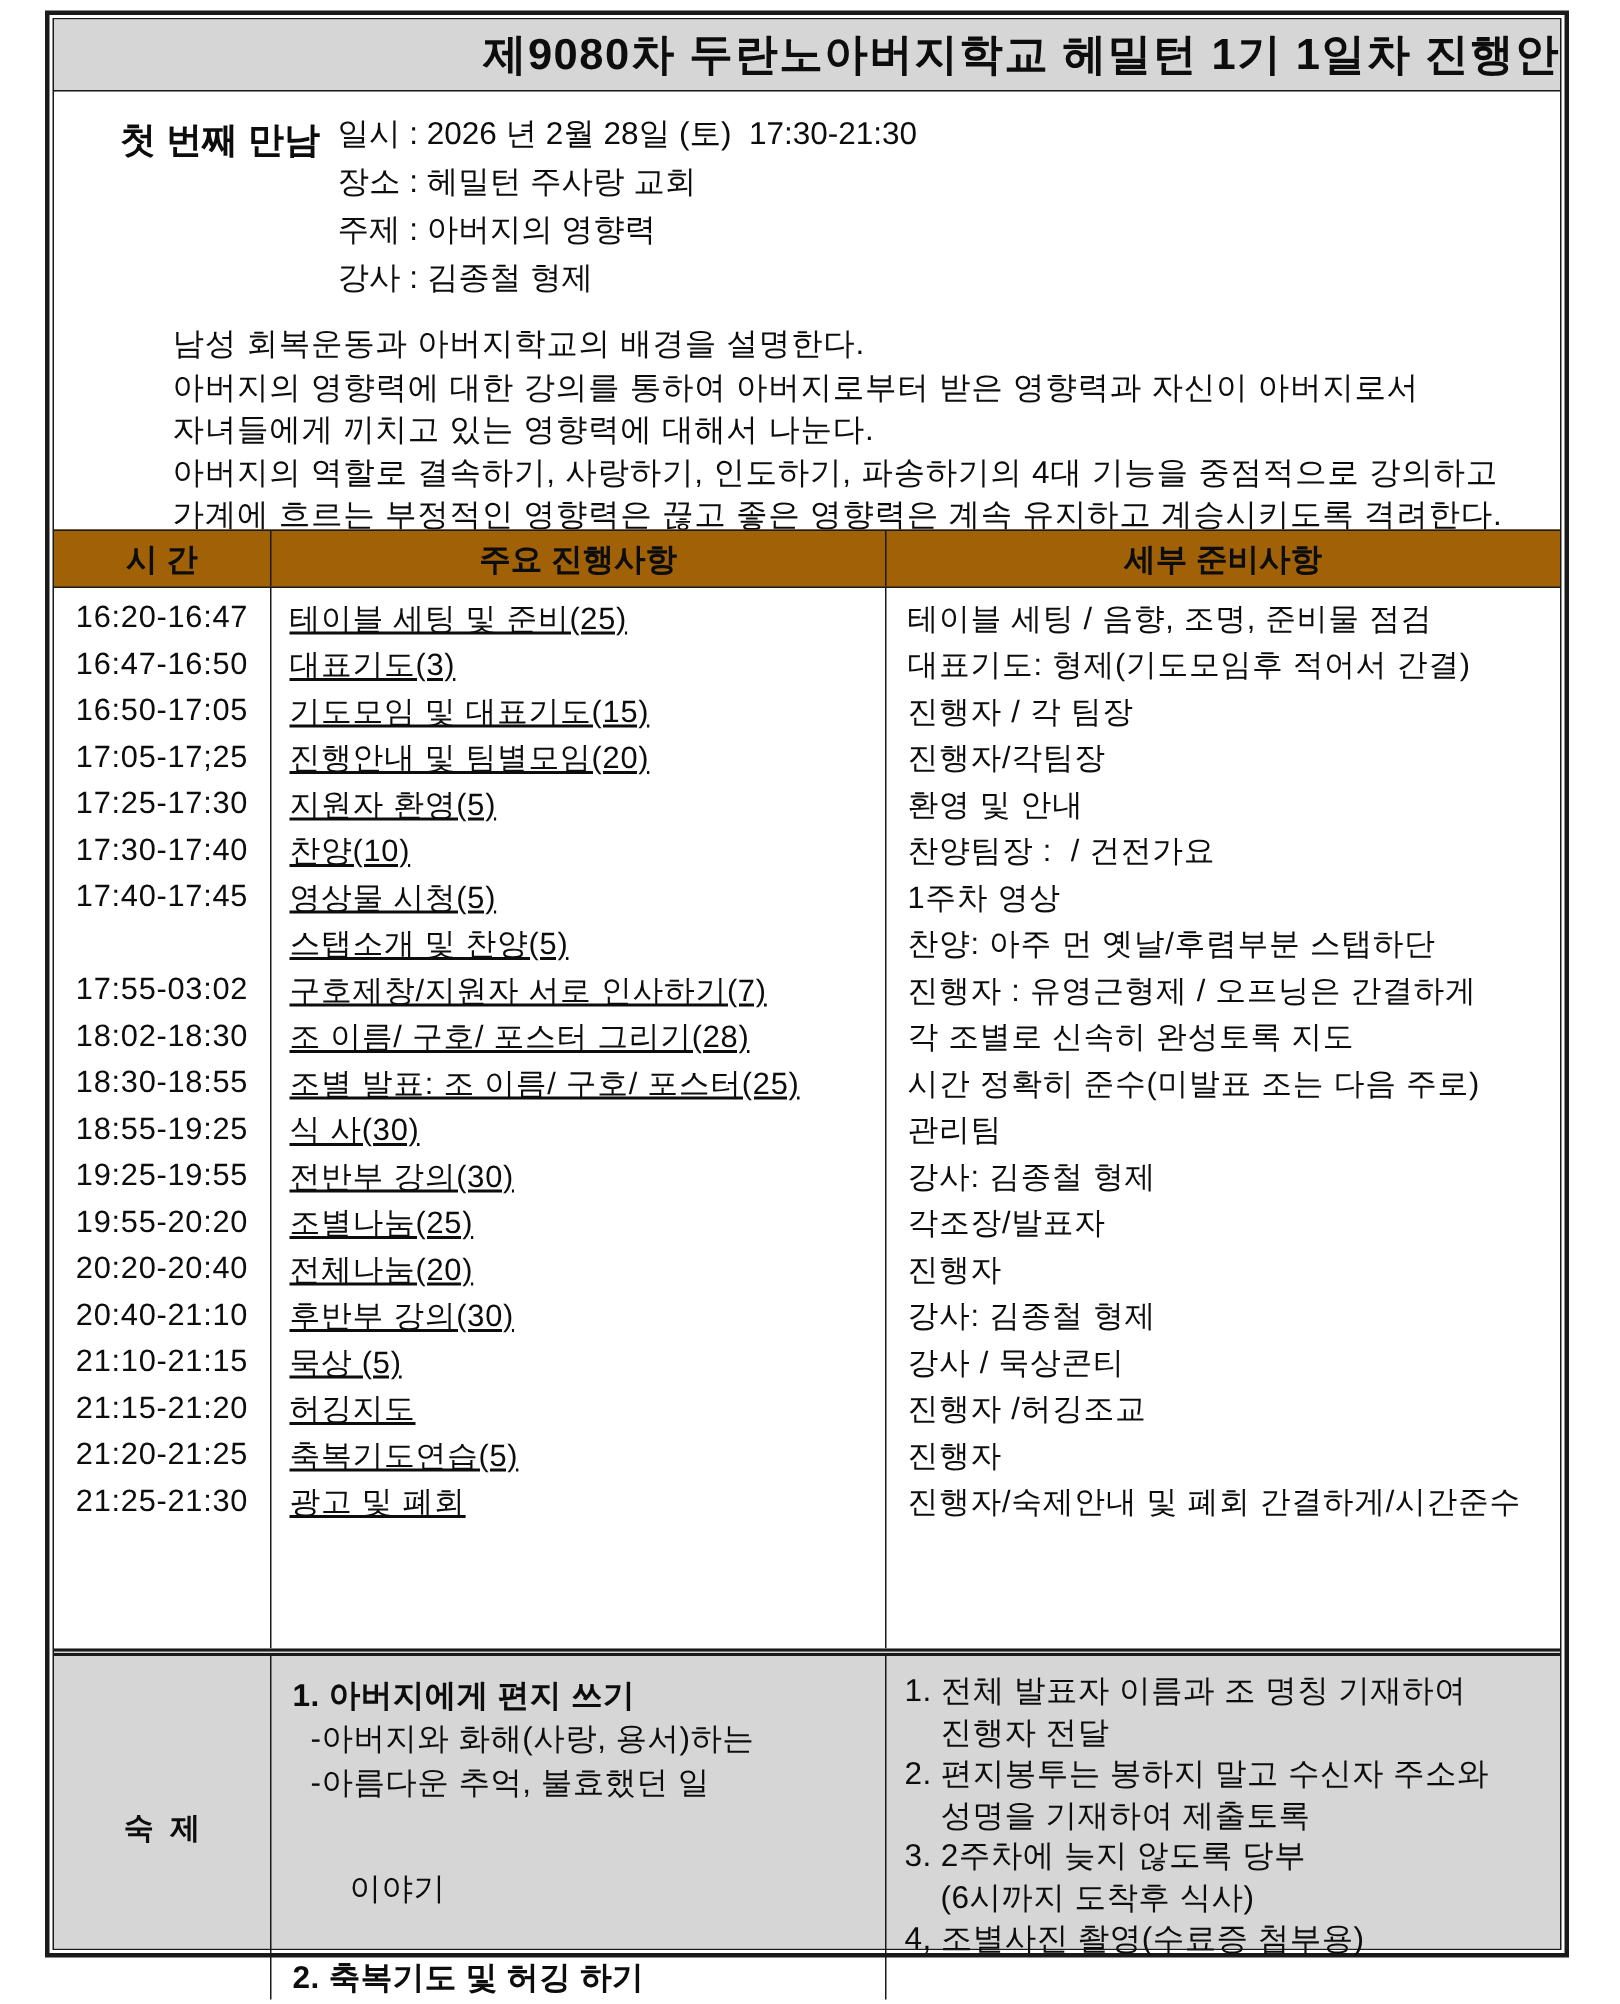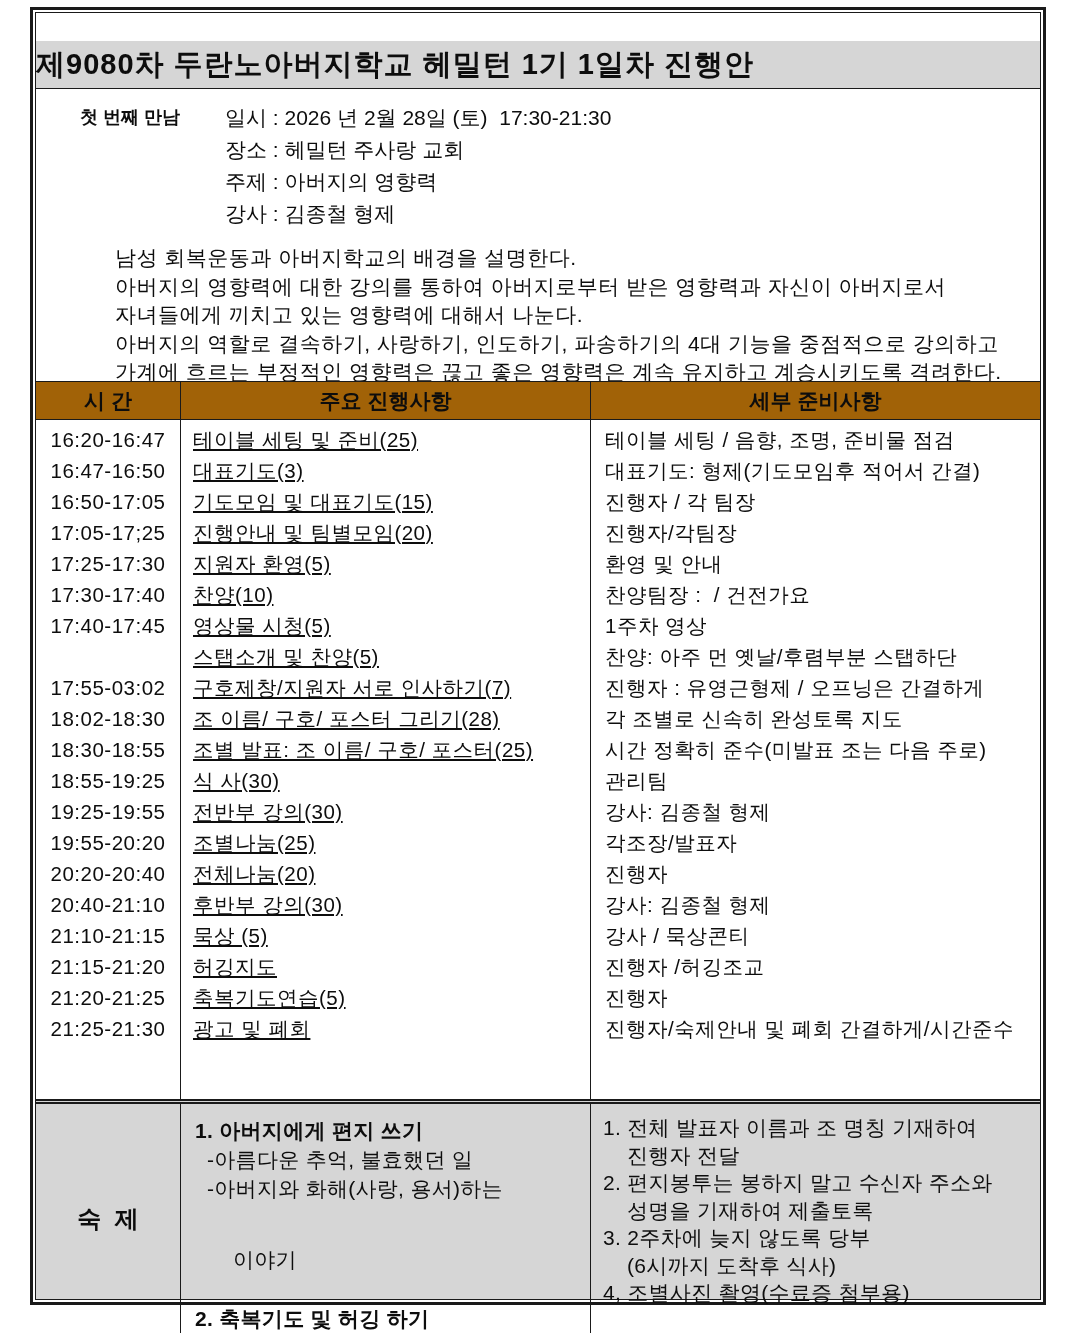--- a/index.html
+++ b/index.html
@@ -25,38 +25,37 @@
     display: flex;
     flex-direction: column;
   }
   
   .title-bar {
     height: 48px;
     background: #d6d6d6;
     border-bottom: 1px solid #1a1a1a;
     display: flex;
     align-items: center;
-    justify-content: flex-start;
-    margin-top: 28px;
+    justify-content: flex-end;
   }
   .title-bar .title-text {
     font-size: 29px;
     font-weight: bold;
     letter-spacing: 1px;
   }
   
   .info-section {
     height: 292px;
     padding: 13px 10px 0 44px;
     font-size: 21px;
   }
   .meeting-row { display: flex; }
   .meeting-label {
     font-weight: bold;
-    font-size: 18px;
+    font-size: 24px;
     width: 145px;
     flex: 0 0 145px;
     padding-top: 3px;
     white-space: nowrap;
   }
   .meeting-lines { line-height: 32px; white-space: pre; }
   .description {
     margin-top: 14px;
     padding-left: 35px;
     line-height: 28.5px;
@@ -109,21 +108,21 @@
     background: #d6d6d6;
     display: grid;
     grid-template-columns: 144px 410px 1fr;
   }
   .hw-cell + .hw-cell { border-left: 1px solid #1a1a1a; }
   .hw-label-cell {
     display: flex;
     align-items: center;
     justify-content: center;
     font-weight: bold;
-    font-size: 24px;
+    font-size: 20px;
     white-space: pre;
   }
   .hw-list { padding: 12px 6px 0 14px; font-size: 21px; line-height: 29px; }
   .hw-detail-list { padding: 10px 4px 0 12px; line-height: 27.5px; }
   .hw-item { white-space: pre; letter-spacing: 0.3px; }
   .hw-item.bold { font-weight: bold; }
   .hw-item.ind-1 { padding-left: 12px; }
   .hw-item.ind-2 { padding-left: 38px; margin-top: 42px; }
   .hw-item.cont { padding-left: 24px; }
   .hw-spacer { height: 30px; }
@@ -256,22 +255,22 @@
             <div class="activity-cell">광고 및 폐회</div>
             <div class="detail-cell">진행자/숙제안내 및 폐회 간결하게/시간준수</div>
           </div>
         </div>
     </div>
 
     <div class="homework">
       <div class="hw-cell hw-label-cell">숙  제</div>
       <div class="hw-cell hw-list">
           <div class="hw-item bold">1. 아버지에게 편지 쓰기</div>
+          <div class="hw-item ind-1">-아버지와 화해(사랑, 용서)하는</div>
           <div class="hw-item ind-1">-아름다운 추억, 불효했던 일</div>
-          <div class="hw-item ind-1">-아버지와 화해(사랑, 용서)하는</div>
           <div class="hw-item ind-2">이야기</div>
           <div class="hw-spacer"></div>
           <div class="hw-item bold">2. 축복기도 및 허깅 하기</div>
         </div>
       <div class="hw-cell hw-list hw-detail-list">
           <div class="hw-item">1. 전체 발표자 이름과 조 명칭 기재하여</div>
           <div class="hw-item cont">진행자 전달</div>
           <div class="hw-item">2. 편지봉투는 봉하지 말고 수신자 주소와</div>
           <div class="hw-item cont">성명을 기재하여 제출토록</div>
           <div class="hw-item">3. 2주차에 늦지 않도록 당부</div>

